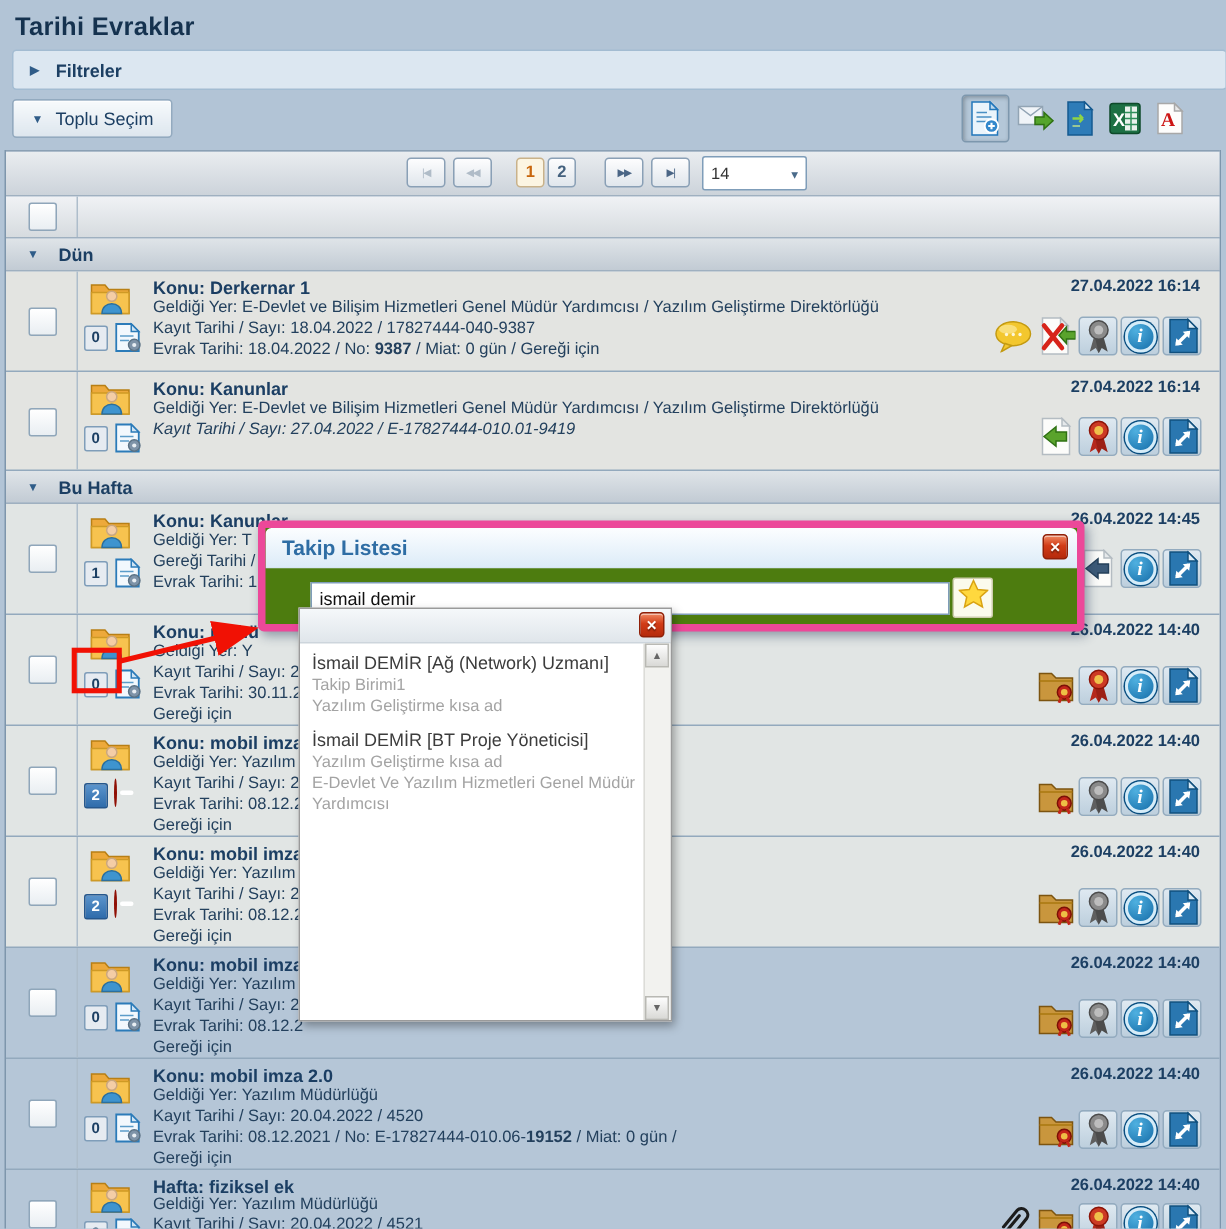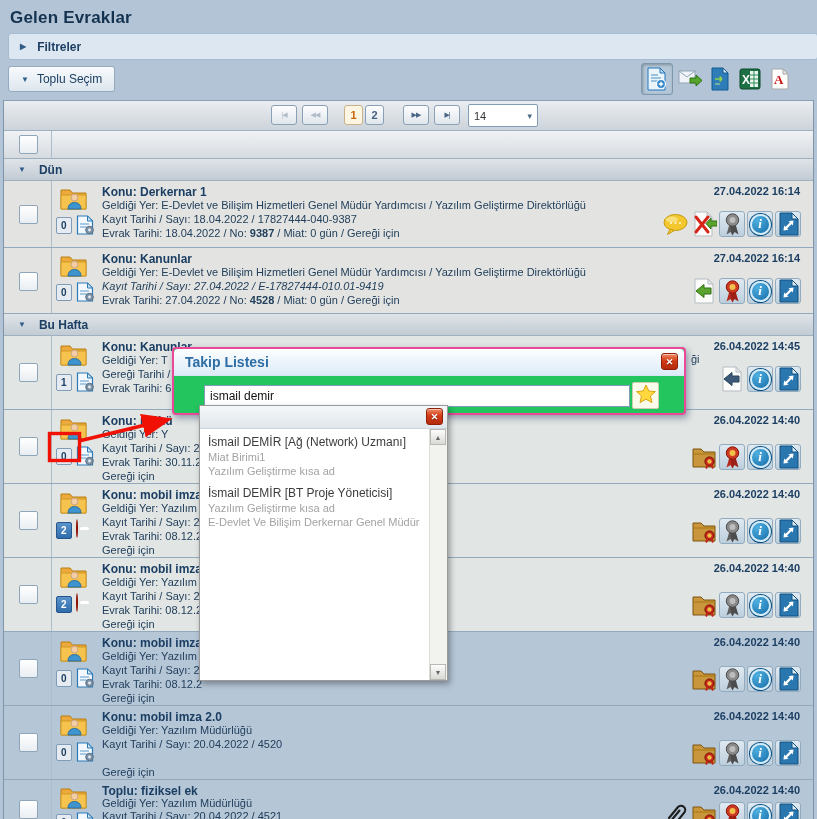--- a/index.html
+++ b/index.html
@@ -65,22 +65,22 @@
   .badge-blue{background:linear-gradient(#5b94cc,#2f6cab);border:1px solid #26578c;color:#fff;}
   .bicon{position:absolute;left:72px;}
   .stop-icon{width:17px;height:17px;border-radius:50%;position:relative;
     background:radial-gradient(circle at 35% 30%, #f26a5a, #c41808);border:1px solid #8f0f04;box-sizing:border-box;}
   .stop-icon::after{content:"";position:absolute;left:3px;top:6.5px;width:9px;height:3px;background:#fff;border-radius:2px;}
   .info-badge{width:21px;height:21px;border-radius:50%;display:flex;align-items:center;justify-content:center;
     background:radial-gradient(circle at 35% 30%, #4fb0e0, #0d63a0);
     box-shadow:inset 0 0 0 2px #d6ecf8, 0 0 0 1px #0a4d7e;
     color:#fff;font:bold italic 13px "Liberation Serif", serif;}
   
-  #modal{left:172px;top:347px;width:510px;height:64px;background:#22c55e;border:2px solid #ec4899;
-    border-radius:4px;box-shadow:2px 3px 7px rgba(40,60,90,.45);z-index:60;}
+  #modal{left:172px;top:347px;width:510px;height:64px;background:#4d7c0f;border:5px solid #ec4899;
+    border-radius:4px;box-shadow:2px 3px 7px rgba(40,60,90,.45);z-index:60;padding-left:31px;}
   #modal-header{position:absolute;left:0;right:0;top:0;height:26px;border-radius:4px 4px 0 0;
     background:linear-gradient(#fcfeff,#dcebf8);border-bottom:1px solid #d7e6f4;}
   #modal-title{position:absolute;left:11px;top:0;line-height:26px;color:#2e6da4;font-weight:bold;font-size:14px;}
   .redx{position:absolute;width:17px;height:17px;border-radius:3px;display:flex;align-items:center;justify-content:center;
     background:linear-gradient(#f08a64,#d23c17 45%,#b52a0c);border:1px solid #902008;color:#fff;
     font-size:9px;font-weight:bold;cursor:pointer;text-shadow:0 1px 1px rgba(0,0,0,.4);
     box-shadow:inset 0 1px 0 rgba(255,255,255,.5);box-sizing:border-box;}
   #modal-input{position:absolute;left:30px;top:36px;width:414px;height:20px;border:1px solid #7f9db9;
     font-size:12px;padding:0 5px;color:#111;font-family:"Liberation Sans",sans-serif;box-sizing:content-box;}
   #star-btn{position:absolute;left:458px;top:33px;width:25px;height:25px;background:#fbfbec;
@@ -97,21 +97,21 @@
   #dd-scroll{position:absolute;right:0;top:23px;bottom:0;width:17px;background:#f2f2ef;border-left:1px solid #dcdcd8;}
   .sbtn{position:absolute;left:0;width:16px;height:16px;display:flex;align-items:center;justify-content:center;
     background:linear-gradient(#fdfdfd,#d9d9d6);border:1px solid #b9b9b4;color:#666;font-size:7px;cursor:pointer;box-sizing:border-box;}
   
   #annotation{left:0;top:0;z-index:40;pointer-events:none;}
   .tail-text{position:absolute;left:687px;top:17px;font-size:11px;color:#23405d;}
 </style>
 </head>
 <body>
 
-<div class="abs" id="page-title">Gelen Evraklar</div>
+<div class="abs" id="page-title">Tarihi Evraklar</div>
 
 <div class="abs" id="filters-panel">
   <span class="tri">▶</span>
   <span>Filtreler</span>
 </div>
 
 <div class="abs" id="bulk-btn">
   <span class="tri">▼</span>
   <span>Toplu Seçim</span>
 </div>
@@ -299,21 +299,20 @@
               <line x1="4" y1="9" x2="13" y2="9"></line>
               <line x1="4" y1="12" x2="10" y2="12"></line>
             </g>
             <circle cx="13.5" cy="15" r="3.8" fill="#7e93a8" stroke="#5a7184"></circle>
             <circle cx="13.5" cy="15" r="1.4" fill="#e8eef3"></circle>
           </svg>
         </span>
         <div class="line konu" style="top: 4px;">Konu: Kanunlar</div>
         <div class="line" style="top: 18px;">Geldiği Yer: E-Devlet ve Bilişim Hizmetleri Genel Müdür Yardımcısı / Yazılım Geliştirme Direktörlüğü</div>
         <div class="line" style="top: 32px; font-style: italic;">Kayıt Tarihi / Sayı: 27.04.2022 / E-17827444-010.01-9419</div>
-        <div class="line" style="top: 46px;">Evrak Tarihi: 27.04.2022 / No: <b>4528</b> / Miat: 0 gün / Gereği için</div>
         <div class="rdate">27.04.2022 16:14</div>
         <div class="istrip" style="top: 30px;">
           <div class="iplain">
             <span style="display: inline-flex;">
               <svg width="24" height="26" viewBox="0 0 24 26">
                 <path d="M3 1h13l5 5v19H3z" fill="#fcfcfa" stroke="#b4bcc2"></path>
                 <path d="M16 1l5 5h-5z" fill="#e6e9eb" stroke="#b4bcc2"></path>
                 <polygon points="4,13 12,6.5 12,10 19,10 19,16 12,16 12,19.5" fill="#5aa32c" stroke="#2f7113"></polygon>
               </svg>
             </span>
@@ -368,21 +367,21 @@
               <line x1="4" y1="9" x2="13" y2="9"></line>
               <line x1="4" y1="12" x2="10" y2="12"></line>
             </g>
             <circle cx="13.5" cy="15" r="3.8" fill="#7e93a8" stroke="#5a7184"></circle>
             <circle cx="13.5" cy="15" r="1.4" fill="#e8eef3"></circle>
           </svg>
         </span>
         <div class="line konu" style="top: 4px;">Konu: Kanunlar</div>
         <div class="line" style="top: 18px;">Geldiği Yer: T</div>
         <div class="line" style="top: 32px;">Gereği Tarihi / S</div>
-        <div class="line" style="top: 46px;">Evrak Tarihi: 6</div>
+        <div class="line" style="top: 46px;">Evrak Tarihi: 1</div>
         <span class="tail-text">ği</span>
         <div class="rdate">26.04.2022 14:45</div>
         <div class="istrip" style="top: 30px;">
           <div class="iplain">
             <span style="display: inline-flex;">
               <svg width="24" height="26" viewBox="0 0 24 26">
                 <path d="M3 1h13l5 5v19H3z" fill="#fcfcfa" stroke="#b4bcc2"></path>
                 <path d="M16 1l5 5h-5z" fill="#e6e9eb" stroke="#b4bcc2"></path>
                 <polygon points="4,13 12,6.5 12,10 19,10 19,16 12,16 12,19.5" fill="#3c5a78" stroke="#24405a"></polygon>
               </svg>
@@ -648,20 +647,21 @@
               <line x1="4" y1="9" x2="13" y2="9"></line>
               <line x1="4" y1="12" x2="10" y2="12"></line>
             </g>
             <circle cx="13.5" cy="15" r="3.8" fill="#7e93a8" stroke="#5a7184"></circle>
             <circle cx="13.5" cy="15" r="1.4" fill="#e8eef3"></circle>
           </svg>
         </span>
         <div class="line konu" style="top: 4px;">Konu: mobil imza 2.0</div>
         <div class="line" style="top: 18px;">Geldiği Yer: Yazılım Müdürlüğü</div>
         <div class="line" style="top: 32px;">Kayıt Tarihi / Sayı: 20.04.2022 / 4520</div>
+        <div class="line" style="top: 46px;">Evrak Tarihi: 08.12.2021 / No: E-17827444-010.06-<b>19152</b> / Miat: 0 gün /</div>
         <div class="line" style="top: 60px;">Gereği için</div>
         <div class="rdate">26.04.2022 14:40</div>
         <div class="istrip" style="top: 34px;">
           <div class="iplain">
             <span style="display: inline-flex;">
               <svg width="26" height="24" viewBox="0 0 26 24">
                 <path d="M2 4h8l3 3h11v15H2z" fill="#c9963d" stroke="#7c5410"></path>
                 <path d="M2 9h22" stroke="#a9770f"></path>
                 <circle cx="18.5" cy="16.5" r="4.6" fill="#c3261a" stroke="#7c1006"></circle>
                 <circle cx="18.5" cy="16.5" r="2.2" fill="#eebf45"></circle>
@@ -712,21 +712,21 @@
             <path d="M1.5 1h10l5 5v13h-15z" fill="#f2f8fd" stroke="#2b7bb9" stroke-width="1.2"></path>
             <path d="M11.5 1l5 5h-5z" fill="#cfe4f4" stroke="#2b7bb9"></path>
             <g stroke="#5b9cc9" stroke-width="1">
               <line x1="4" y1="9" x2="13" y2="9"></line>
               <line x1="4" y1="12" x2="10" y2="12"></line>
             </g>
             <circle cx="13.5" cy="15" r="3.8" fill="#7e93a8" stroke="#5a7184"></circle>
             <circle cx="13.5" cy="15" r="1.4" fill="#e8eef3"></circle>
           </svg>
         </span>
-        <div class="line konu" style="top: 4px;">Toplu: fiziksel ek</div>
+        <div class="line konu" style="top: 4px;">Hafta: fiziksel ek</div>
         <div class="line" style="top: 17px;">Geldiği Yer: Yazılım Müdürlüğü</div>
         <div class="line" style="top: 30px;">Kayıt Tarihi / Sayı: 20.04.2022 / 4521</div>
         <div class="rdate">26.04.2022 14:40</div>
         <div class="istrip" style="top: 22px;">
           <div class="iplain">
             <span style="display: inline-flex;">
               <svg width="24" height="26" viewBox="0 0 24 26">
                 <path d="M5 16L14 5a4.2 4.2 0 0 1 6.4 5.4L11 22a2.6 2.6 0 0 1-4.2-3L15.5 8.5" fill="none" stroke="#1c1c1c" stroke-width="2.1" stroke-linecap="round"></path>
               </svg>
             </span>
@@ -796,26 +796,27 @@
   </div>
 </div>
 
 <div class="abs" id="dropdown">
   <div id="dd-header">
     <div class="redx" style="right:4px;top:2px;">✕</div>
   </div>
   <div id="dd-list">
       <div class="dd-item">
         <div class="dd-name">İsmail DEMİR [Ağ (Network) Uzmanı]</div>
-        <div class="dd-sub">Miat Birimi1</div>
+        <div class="dd-sub">Takip Birimi1</div>
         <div class="dd-sub">Yazılım Geliştirme kısa ad</div>
       </div>
       <div class="dd-item">
         <div class="dd-name">İsmail DEMİR [BT Proje Yöneticisi]</div>
         <div class="dd-sub">Yazılım Geliştirme kısa ad</div>
-        <div class="dd-sub">E-Devlet Ve Bilişim Derkernar Genel Müdür</div>
+        <div class="dd-sub">E-Devlet Ve Yazılım Hizmetleri Genel Müdür</div>
+        <div class="dd-sub">Yardımcısı</div>
       </div>
     </div>
   <div id="dd-scroll">
     <div class="sbtn" style="top:0;">▲</div>
     <div class="sbtn" style="bottom:0;">▼</div>
   </div>
 </div>
 
 </body></html>

